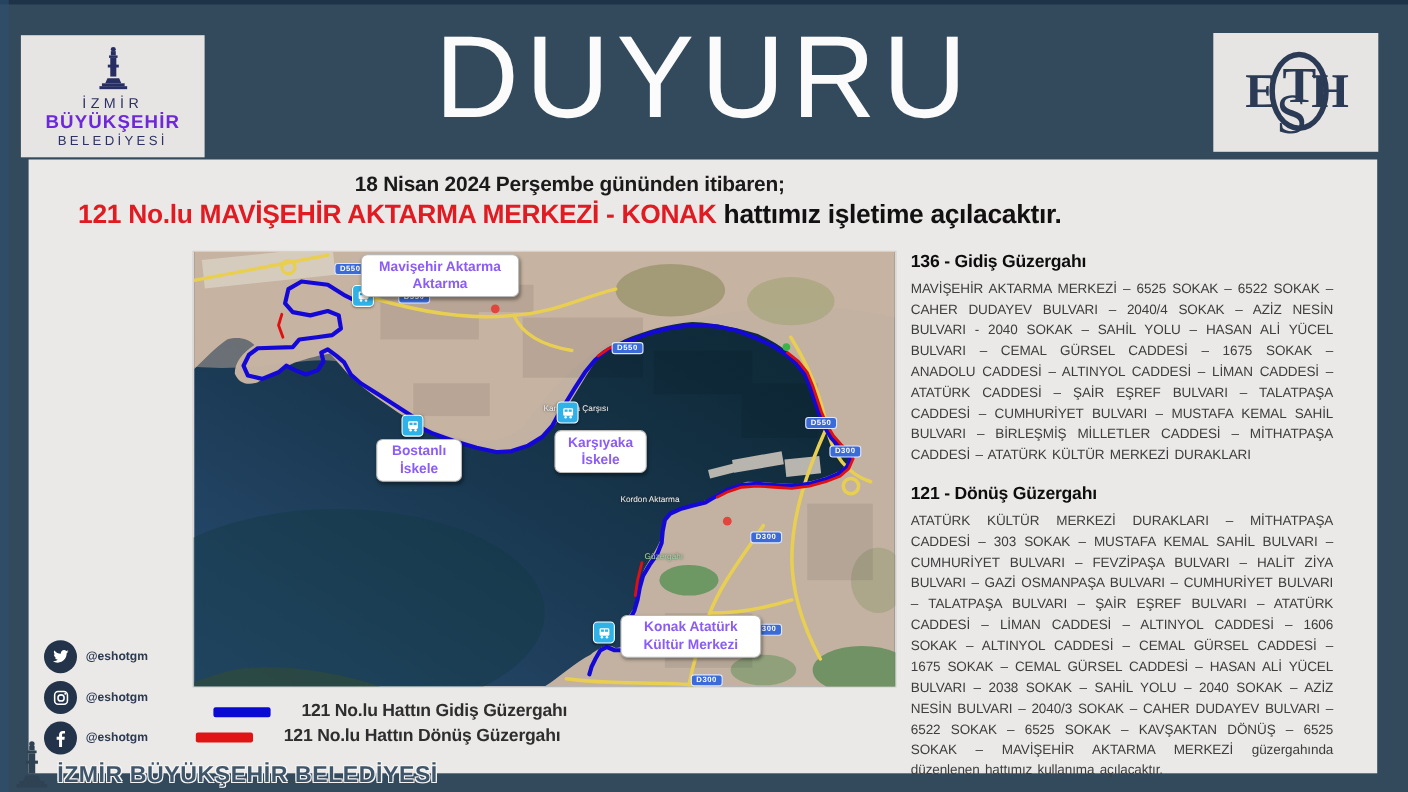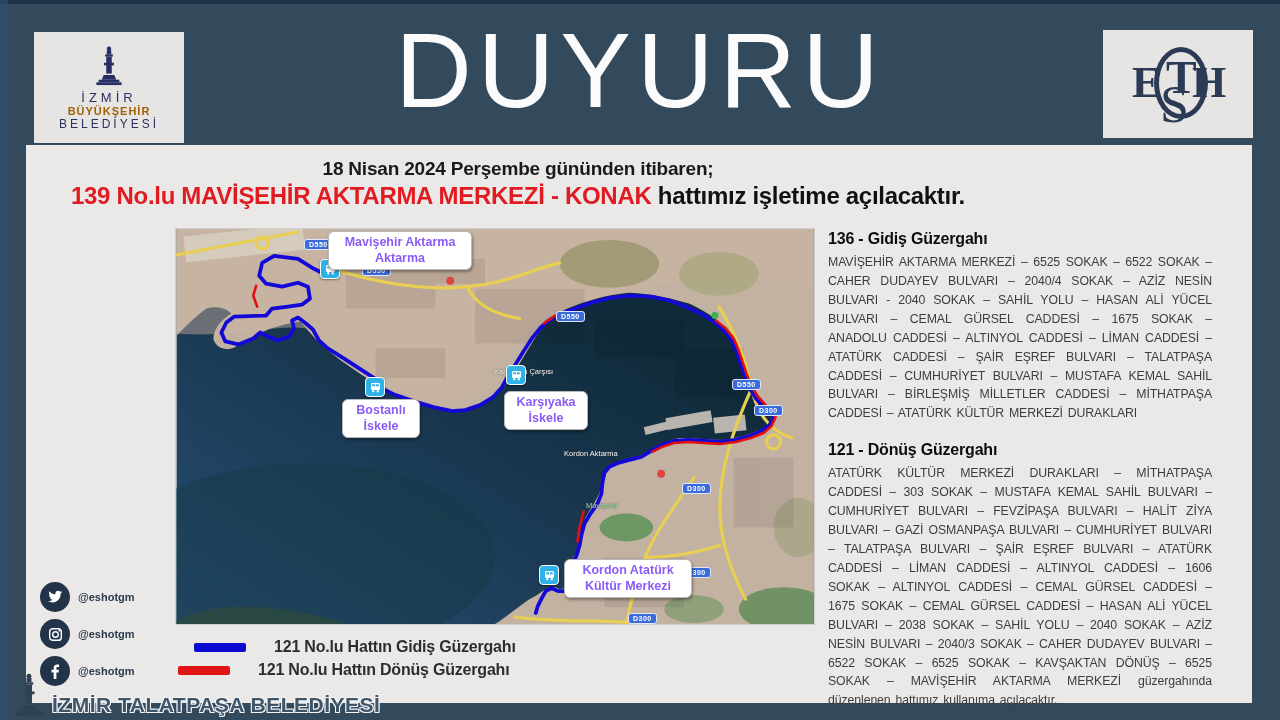--- a/index.html
+++ b/index.html
@@ -4,24 +4,24 @@
 <style>
   html,body{margin:0;padding:0;background:#20303f;}
   .page{position:relative;width:1280px;height:720px;background:#33495C;overflow:hidden;
         font-family:"Liberation Sans",sans-serif;}
   .edge-top{position:absolute;left:0;top:0;width:1280px;height:4px;background:#1E3348;}
   .edge-left{position:absolute;left:0;top:0;width:8px;height:720px;background:#2E5072;opacity:.55;}
   .content{position:absolute;left:26px;top:145px;width:1226px;height:558px;background:#EAE9E7;}
 
   
   .logo-box{position:absolute;background:#E7E5E3;display:flex;flex-direction:column;align-items:center;justify-content:center;}
-  .logo-left{left:34px;top:32px;width:150px;height:111px;}
+  .logo-left{left:19px;top:32px;width:167px;height:111px;}
   .logo-right{left:1103px;top:30px;width:150px;height:108px;}
   .izmir-line1{color:#2B3264;font-size:13px;letter-spacing:4px;margin-top:3px;}
-  .izmir-line2{color:#a16207;font-size:11px;font-weight:bold;letter-spacing:1px;}
+  .izmir-line2{color:#6d28d9;font-size:17px;font-weight:bold;letter-spacing:1px;}
   .izmir-line3{color:#2B3264;font-size:12px;letter-spacing:3px;}
   .main-title{position:absolute;left:0;top:8px;width:1280px;text-align:center;color:#FBFBFB;
       font-size:106px;font-weight:400;letter-spacing:6px;line-height:1.18;}
   
   .monogram{position:relative;width:96px;height:86px;font-family:"Liberation Serif",serif;color:#2B3A55;}
   .mono-o{position:absolute;left:24px;top:6px;width:44px;height:62px;border:5px solid #2B3A55;border-radius:50%;}
   .mono-s{position:absolute;left:30px;top:34px;font-size:52px;font-weight:400;}
   .mono-e{position:absolute;left:2px;top:16px;font-size:44px;font-weight:700;}
   .mono-t{position:absolute;left:36px;top:10px;font-size:46px;font-weight:700;}
   .mono-h{position:absolute;left:62px;top:16px;font-size:44px;font-weight:700;}
@@ -101,21 +101,21 @@
     <div class="monogram">
       <div class="mono-o"></div>
       <div class="mono-s">S</div>
       <div class="mono-e">E</div>
       <div class="mono-t">T</div>
       <div class="mono-h">H</div>
     </div>
   </div>
 
   <div class="ann ann1">18 Nisan 2024 Perşembe gününden itibaren;</div>
-  <div class="ann ann2"><span class="red">139 No.lu MAVİŞEHİR AKTARMA MERKEZİ -  KONAK</span><span> hattımız işletime açılacaktır.</span></div>
+  <div class="ann ann2"><span class="red">121 No.lu MAVİŞEHİR AKTARMA MERKEZİ -  KONAK</span><span> hattımız işletime açılacaktır.</span></div>
 
   <div class="map">
     <svg width="638" height="395" viewBox="0 0 640 397">
       <defs>
         <linearGradient id="sea" x1="0" y1="1" x2="1" y2="0">
           <stop offset="0" stop-color="#2A4E74"></stop>
           <stop offset="0.38" stop-color="#1B3A54"></stop>
           <stop offset="0.72" stop-color="#102C3C"></stop>
           <stop offset="1" stop-color="#0D2733"></stop>
         </linearGradient>
@@ -214,21 +214,21 @@
     <span class="shield" style="left:186px;top:36px;">D550</span>
     <span class="shield" style="left:380px;top:82px;">D550</span>
     <span class="shield" style="left:556px;top:150px;">D550</span>
     <span class="shield" style="left:578px;top:176px;">D300</span>
     <span class="shield" style="left:506px;top:254px;">D300</span>
     <span class="shield" style="left:506px;top:338px;">D300</span>
     <span class="shield" style="left:452px;top:384px;">D300</span>
 
     <span class="place-text" style="left:318px;top:138px;">Karşıyaka Çarşısı</span>
     <span class="place-text" style="left:388px;top:220px;">Kordon Aktarma</span>
-    <span class="place-text place-green" style="left:410px;top:272px;">Mavişehir</span>
+    <span class="place-text place-green" style="left:410px;top:272px;">Güzergahı</span>
 
     <div class="bus-icon" style="left:144px;top:30px;">
       <svg width="13" height="13" viewBox="0 0 16 16">
           <rect x="2.5" y="2.5" width="11" height="8.5" rx="1.5" fill="#fff"></rect>
           <rect x="4" y="4" width="3.4" height="2.6" fill="#2FB2E8"></rect>
           <rect x="8.6" y="4" width="3.4" height="2.6" fill="#2FB2E8"></rect>
           <circle cx="5.2" cy="12.6" r="1.4" fill="#fff"></circle>
           <circle cx="10.8" cy="12.6" r="1.4" fill="#fff"></circle>
         </svg>
     </div>
@@ -266,21 +266,21 @@
     </div>
     <div class="map-label" style="left:166px;top:170px;width:60px;">
       <div>Bostanlı</div>
       <div>İskele</div>
     </div>
     <div class="map-label" style="left:328px;top:162px;width:66px;">
       <div>Karşıyaka</div>
       <div>İskele</div>
     </div>
     <div class="map-label" style="left:388px;top:330px;width:110px;">
-      <div>Kordon Atatürk</div>
+      <div>Konak Atatürk</div>
       <div>Kültür Merkezi</div>
     </div>
   </div>
 
   <div class="routes">
     <h3>136 - Gidiş Güzergahı</h3>
     <p><span>MAVİŞEHİR AKTARMA MERKEZİ – 6525 SOKAK – 6522 SOKAK – CAHER DUDAYEV BULVARI – 2040/4 SOKAK – AZİZ NESİN BULVARI - 2040 SOKAK – SAHİL YOLU – HASAN ALİ YÜCEL BULVARI – CEMAL GÜRSEL CADDESİ – 1675 SOKAK – ANADOLU CADDESİ – ALTINYOL CADDESİ – LİMAN CADDESİ – ATATÜRK CADDESİ – ŞAİR EŞREF BULVARI – TALATPAŞA CADDESİ – CUMHURİYET BULVARI – MUSTAFA KEMAL SAHİL BULVARI – BİRLEŞMİŞ MİLLETLER CADDESİ – MİTHATPAŞA CADDESİ – ATATÜRK KÜLTÜR MERKEZİ DURAKLARI</span></p>
     <h3>121 - Dönüş Güzergahı</h3>
     <p><span>ATATÜRK KÜLTÜR MERKEZİ DURAKLARI – MİTHATPAŞA CADDESİ – 303 SOKAK – MUSTAFA KEMAL SAHİL BULVARI – CUMHURİYET BULVARI – FEVZİPAŞA BULVARI – HALİT ZİYA BULVARI – GAZİ OSMANPAŞA BULVARI – CUMHURİYET BULVARI – TALATPAŞA BULVARI – ŞAİR EŞREF BULVARI – ATATÜRK CADDESİ – LİMAN CADDESİ – ALTINYOL CADDESİ – 1606 SOKAK – ALTINYOL CADDESİ – CEMAL GÜRSEL CADDESİ – 1675 SOKAK – CEMAL GÜRSEL CADDESİ – HASAN ALİ YÜCEL BULVARI – 2038 SOKAK – SAHİL YOLU – 2040 SOKAK – AZİZ NESİN BULVARI – 2040/3 SOKAK – CAHER DUDAYEV BULVARI – 6522 SOKAK – 6525 SOKAK – KAVŞAKTAN DÖNÜŞ – 6525 SOKAK – MAVİŞEHİR AKTARMA MERKEZİ</span><span> güzergahında düzenlenen hattımız kullanıma açılacaktır.</span></p>
 
@@ -332,15 +332,15 @@
         <circle cx="10" cy="2.4" r="1.4"></circle>
         <rect x="8.6" y="3.4" width="2.8" height="2.4"></rect>
         <rect x="7.6" y="5.8" width="4.8" height="1.4"></rect>
         <rect x="8.3" y="7.2" width="3.4" height="10.5"></rect>
         <rect x="6.9" y="11" width="6.2" height="1.6"></rect>
         <path d="M5.5 21.5 L14.5 21.5 L13.3 18.6 L6.7 18.6 Z"></path>
         <rect x="3.6" y="21.5" width="12.8" height="1.6"></rect>
         <rect x="2.2" y="23.1" width="15.6" height="1.7"></rect>
       </g>
     </svg>
-    <span class="footer-text">İZMİR TALATPAŞA BELEDİYESİ</span>
+    <span class="footer-text">İZMİR BÜYÜKŞEHİR BELEDİYESİ</span>
   </div>
 </div>
 
 </body></html>

